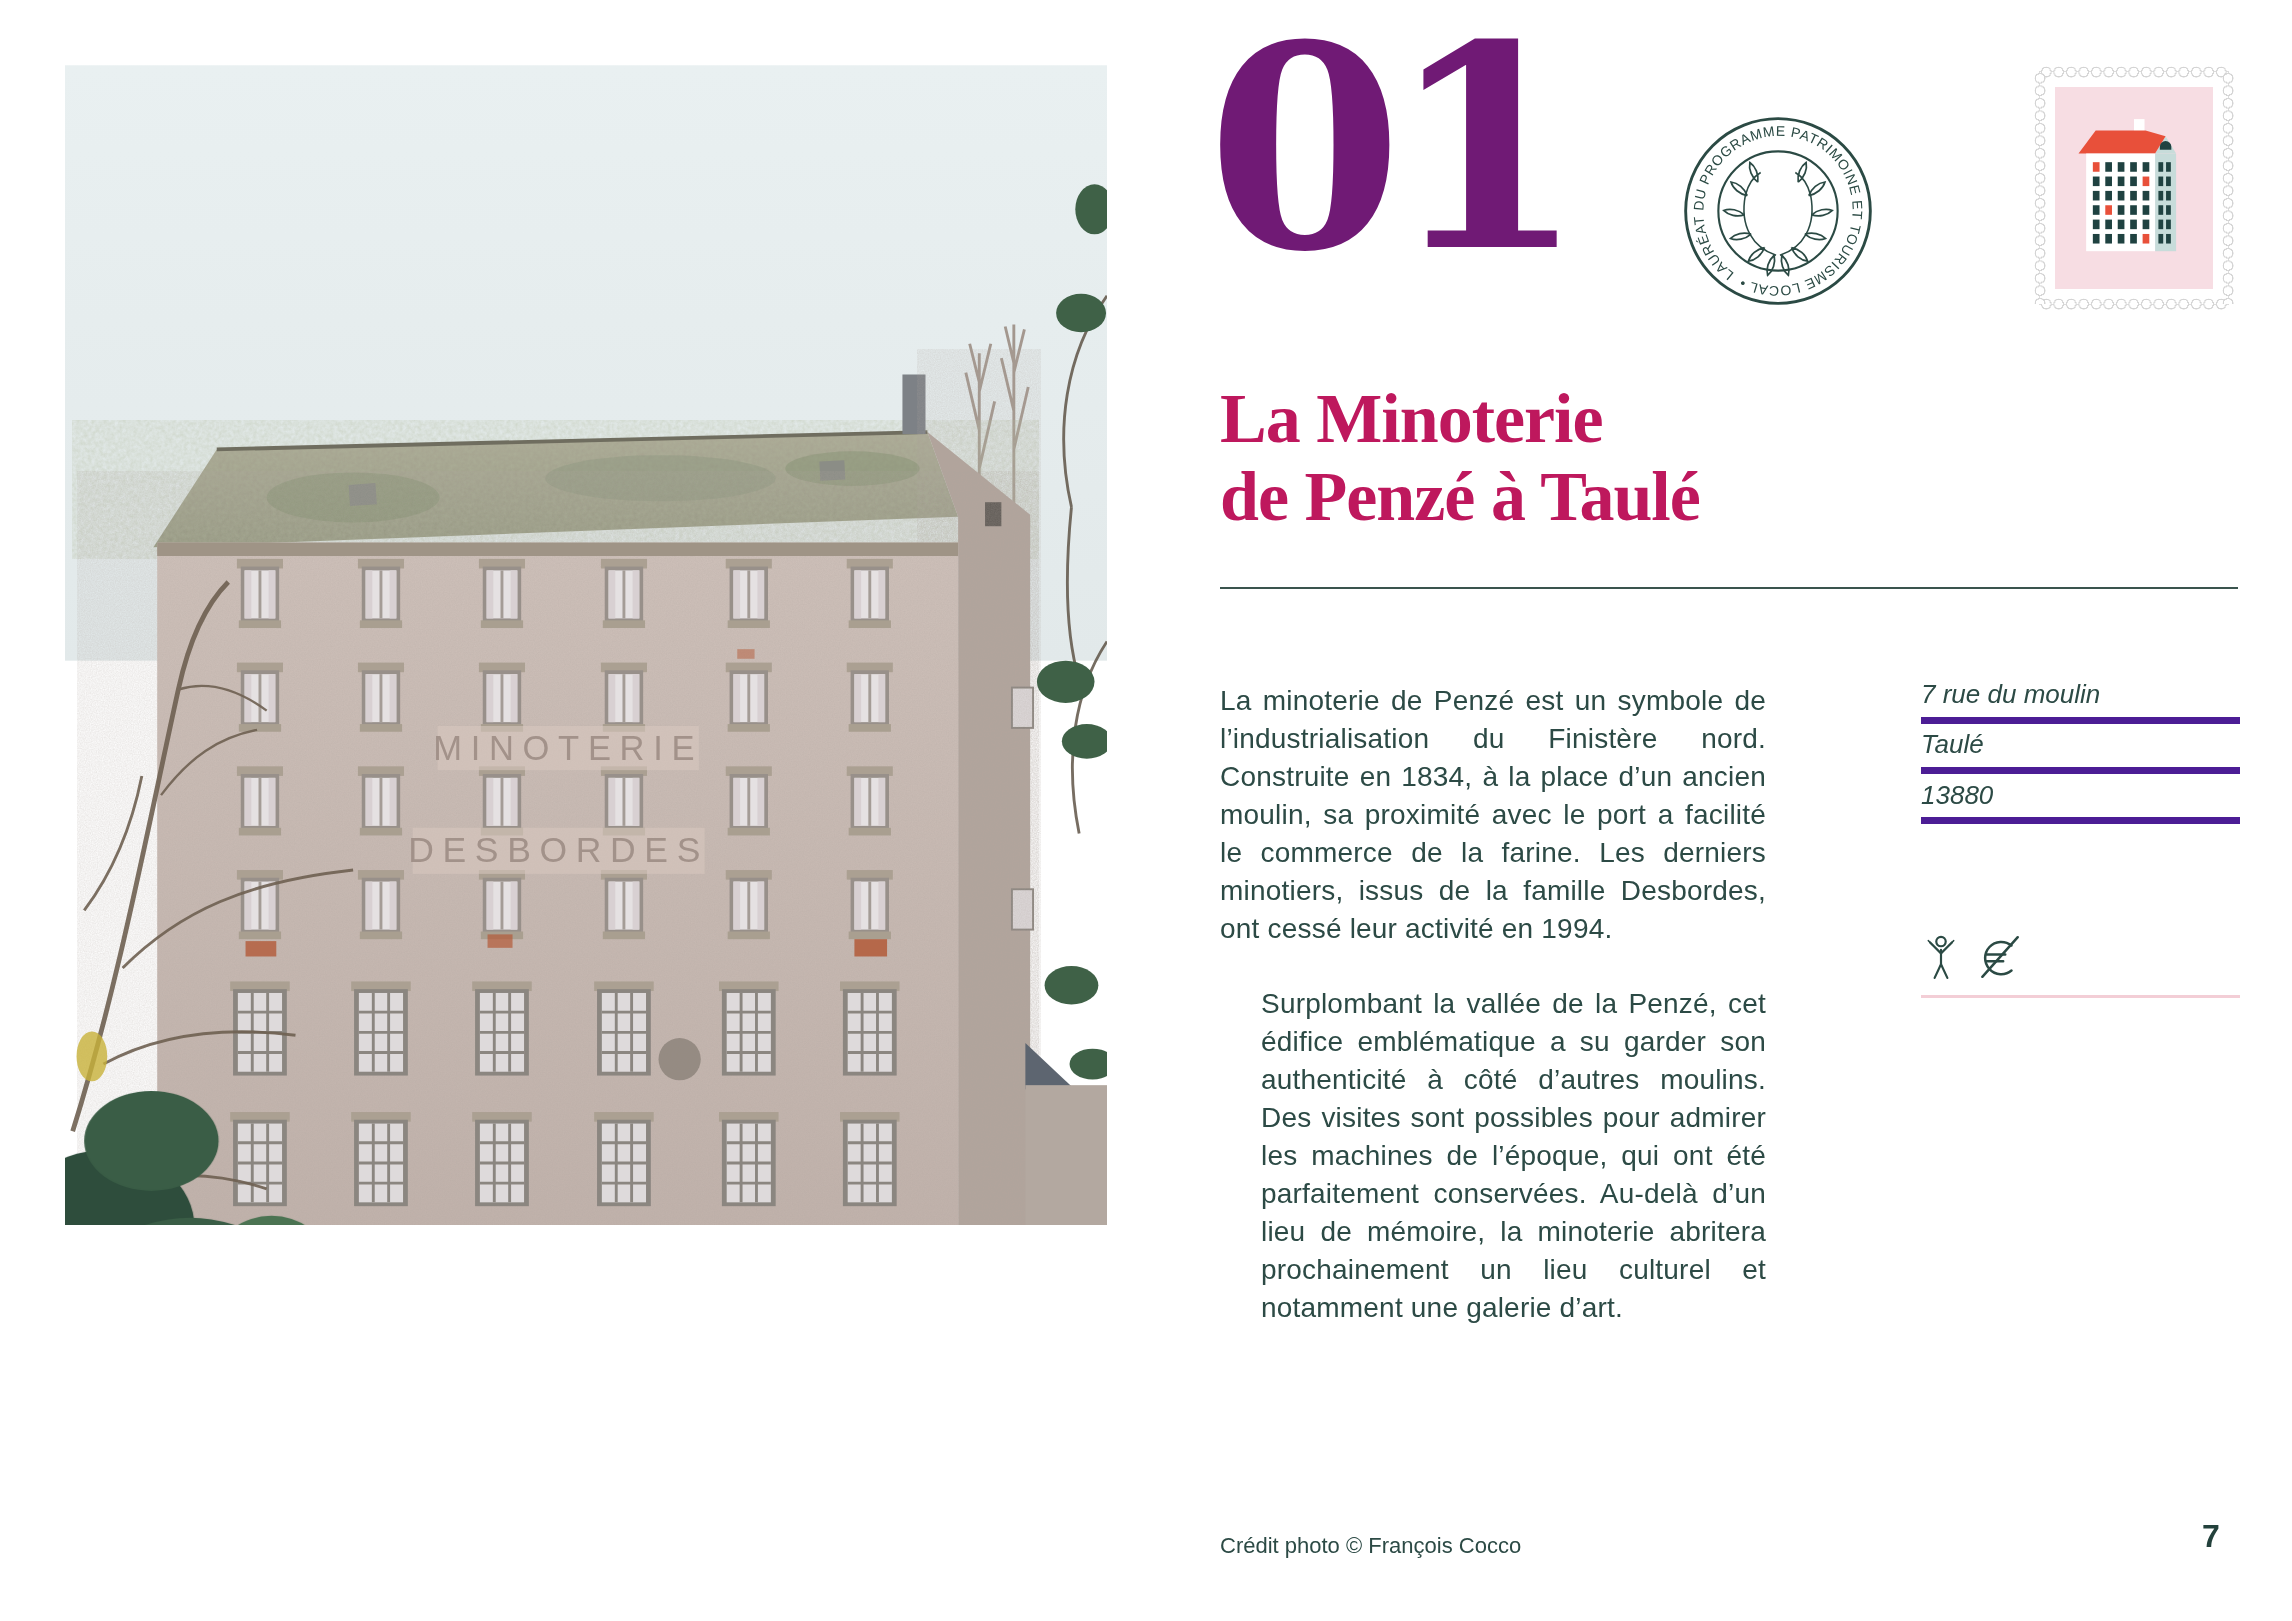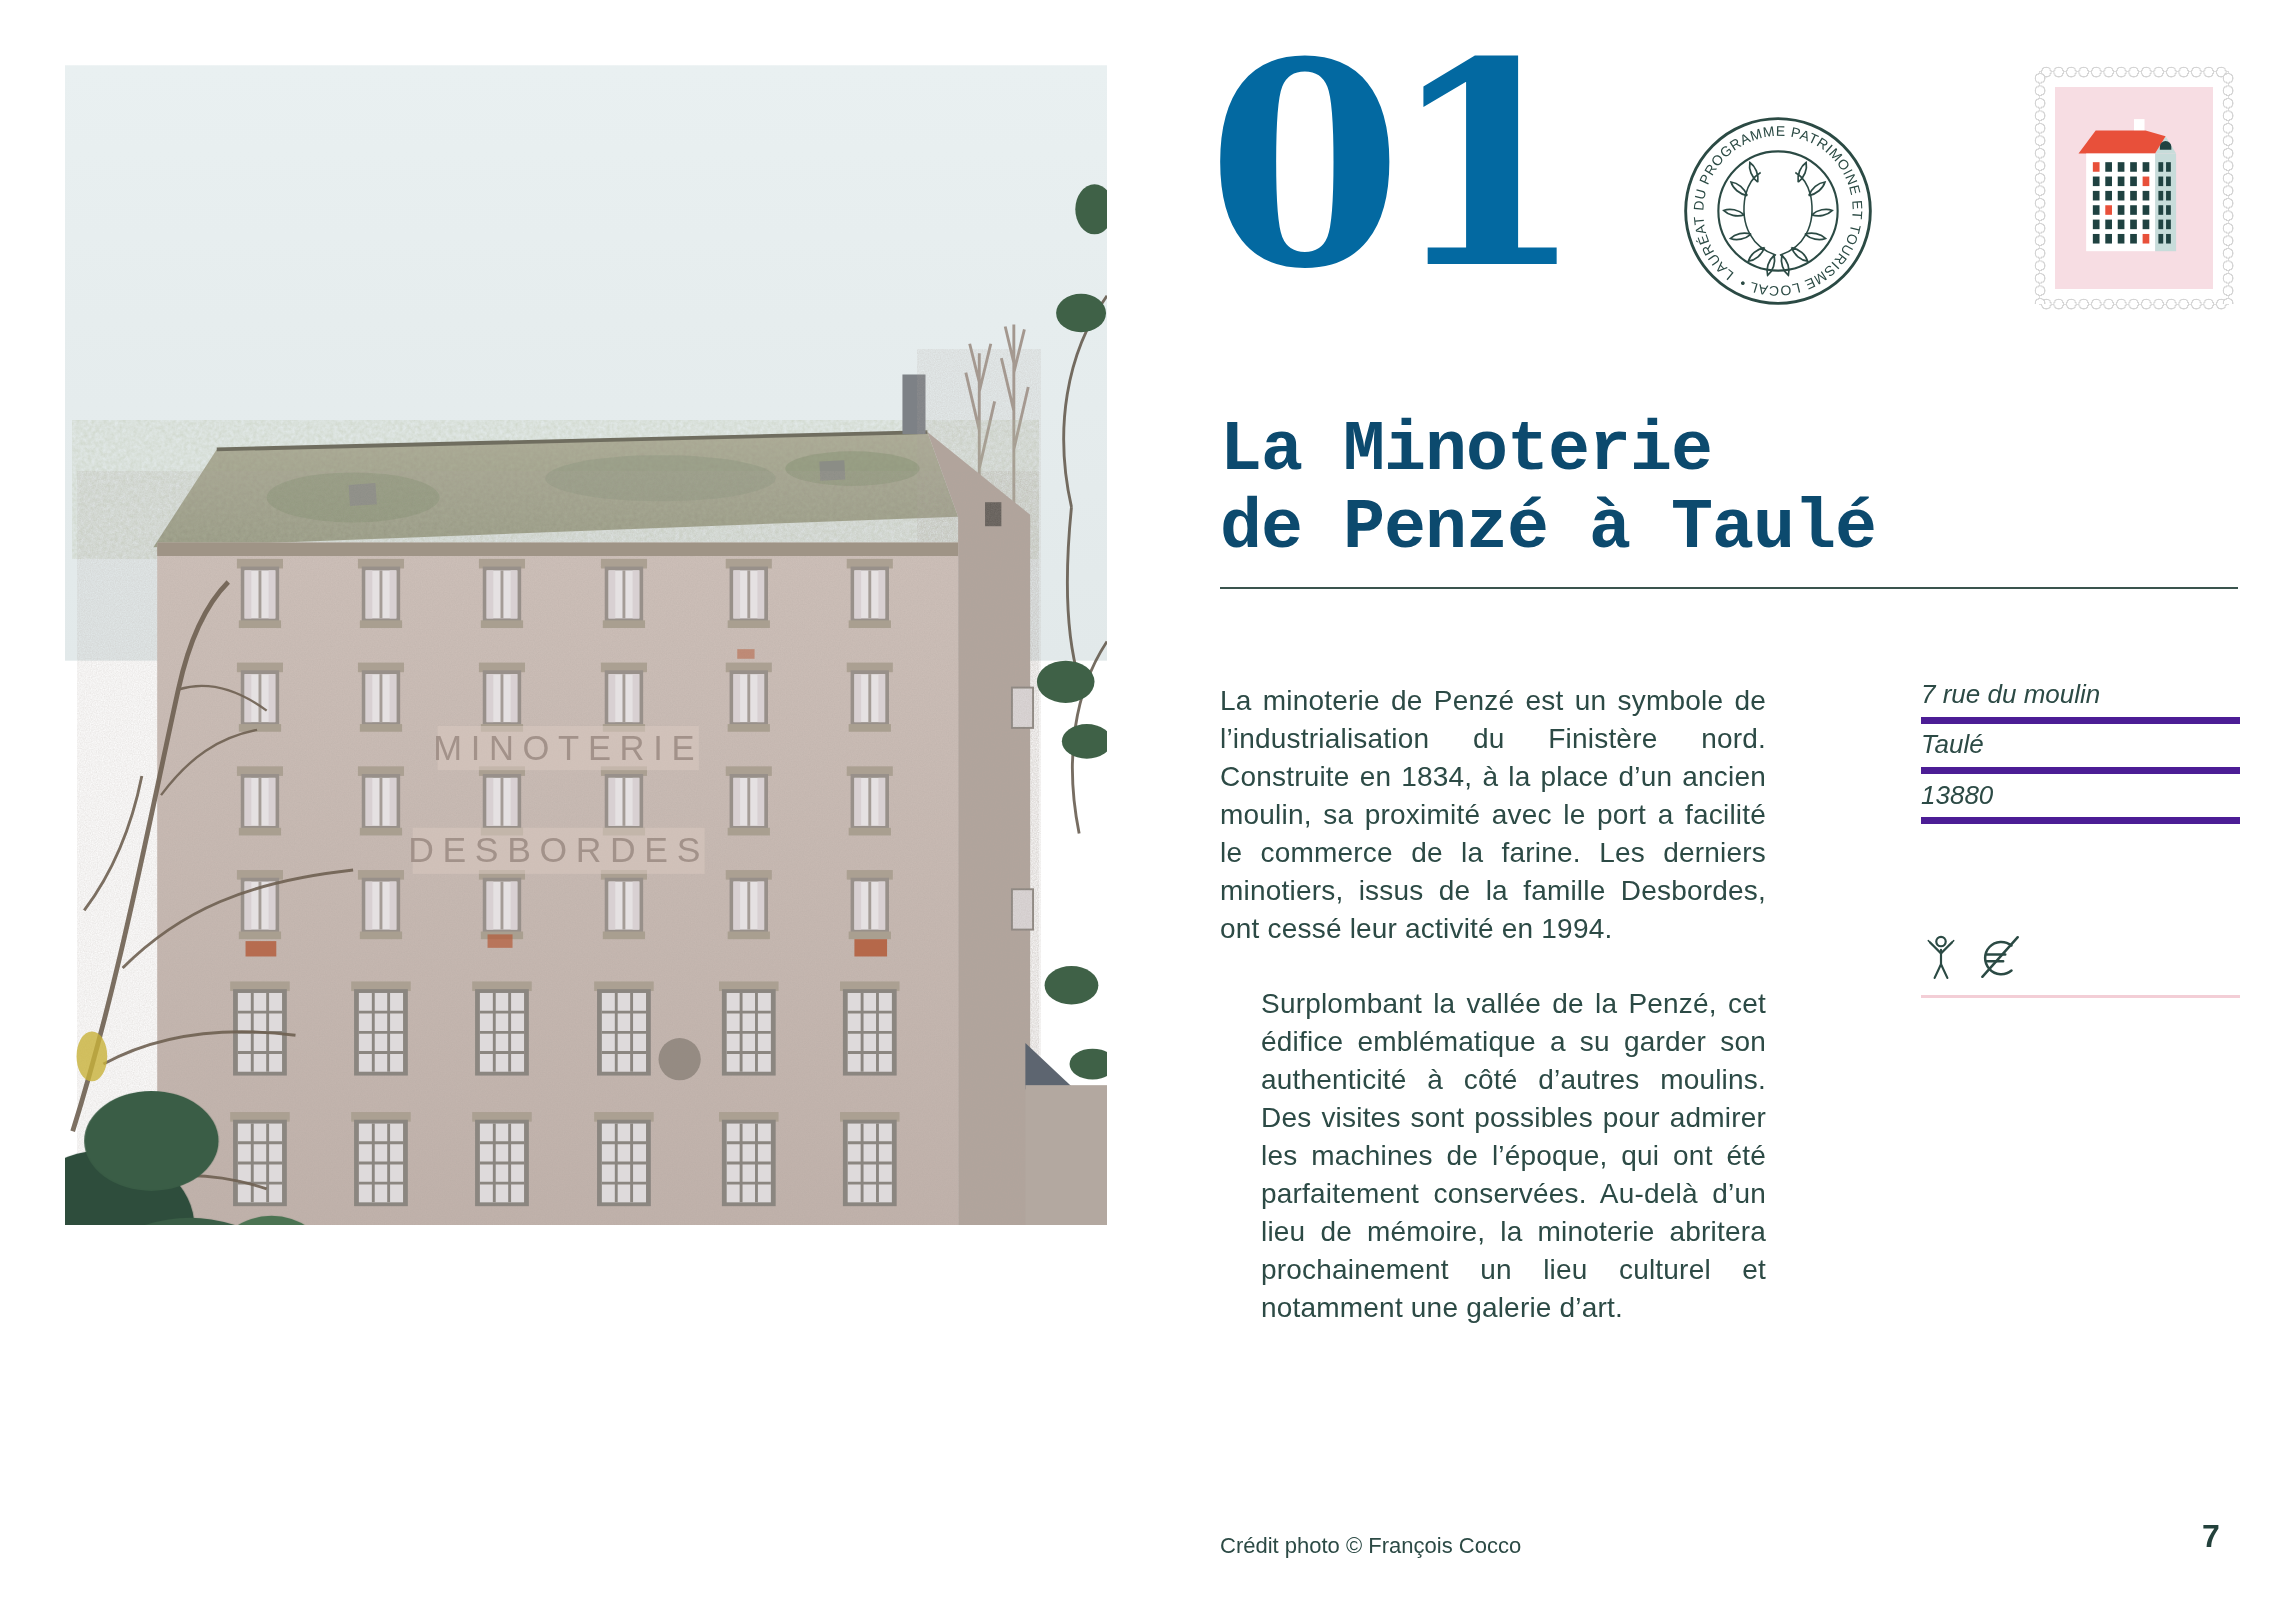--- a/index.html
+++ b/index.html
@@ -4,23 +4,23 @@
 <style>
   html,body{margin:0;padding:0;background:#ffffff;}
   .page{position:relative;width:2292px;height:1622px;background:#fff;overflow:hidden;
         font-family:"Liberation Sans",sans-serif;color:#2c4a45;}
 
   
   .photo{position:absolute;left:65px;top:65px;width:1042px;height:1160px;overflow:hidden;}
   .photo svg{display:block;}
 
   
-  .big-number{position:absolute;left:1207px;top:21px;
+  .big-number{position:absolute;left:1207px;top:4px;
       font-family:"DejaVu Serif","Liberation Serif",serif;font-weight:bold;
-      font-size:281px;line-height:288px;letter-spacing:-13.4px;color:#0369a1;}
+      font-size:281px;line-height:288px;letter-spacing:-13.4px;color:#701a75;}
 
   
   .seal{position:absolute;left:1677px;top:110px;width:202px;height:202px;}
 
   
   .stamp{position:absolute;left:2039px;top:71px;width:188px;height:232px;background:#fff;
          border:1px solid #dcdcdc;}
   .stamp .bump{position:absolute;}
   .bump.t{left:0;right:0;top:-5.8px;height:11.5px;
      background:radial-gradient(circle at 6.2px 5.8px,#fff 4px,#d4d4d4 4.1px 5.1px,transparent 5.4px);
@@ -32,22 +32,22 @@
      background:radial-gradient(circle at 5.8px 6.2px,#fff 4px,#d4d4d4 4.1px 5.1px,transparent 5.4px);
      background-size:11.5px 12.5px;background-repeat:repeat-y;}
   .bump.r{top:0;bottom:0;right:-5.8px;width:11.5px;
      background:radial-gradient(circle at 5.8px 6.2px,#fff 4px,#d4d4d4 4.1px 5.1px,transparent 5.4px);
      background-size:11.5px 12.5px;background-repeat:repeat-y;}
   .stamp-inner{position:absolute;inset:15.4px;background:#f7dde3;display:flex;
      align-items:center;justify-content:center;}
 
   
   .title{position:absolute;left:1220px;top:380px;
-     font-family:Liberation Mono, monospace;font-weight:bold;
-     font-size:70px;line-height:78px;letter-spacing:-1px;color:#0c4a6e;margin-top:32px;}
+     font-family:Liberation Serif, serif;font-weight:bold;
+     font-size:70px;line-height:78px;letter-spacing:-1px;color:#be185d;}
   .rule{position:absolute;left:1220px;top:587px;width:1018px;height:1.9px;background:#3a544e;}
 
   
   .bodycol{position:absolute;left:1220px;top:682px;width:546px;
      font-size:28px;line-height:38px;text-align:justify;color:#2c4a45;letter-spacing:0.2px;}
   .bodycol p{margin:0;}
   .bodycol p + p{margin-top:37px;margin-left:41px;}
 
   
   .infocol{position:absolute;left:1921px;top:680px;width:319px;color:#2c4a45;}

